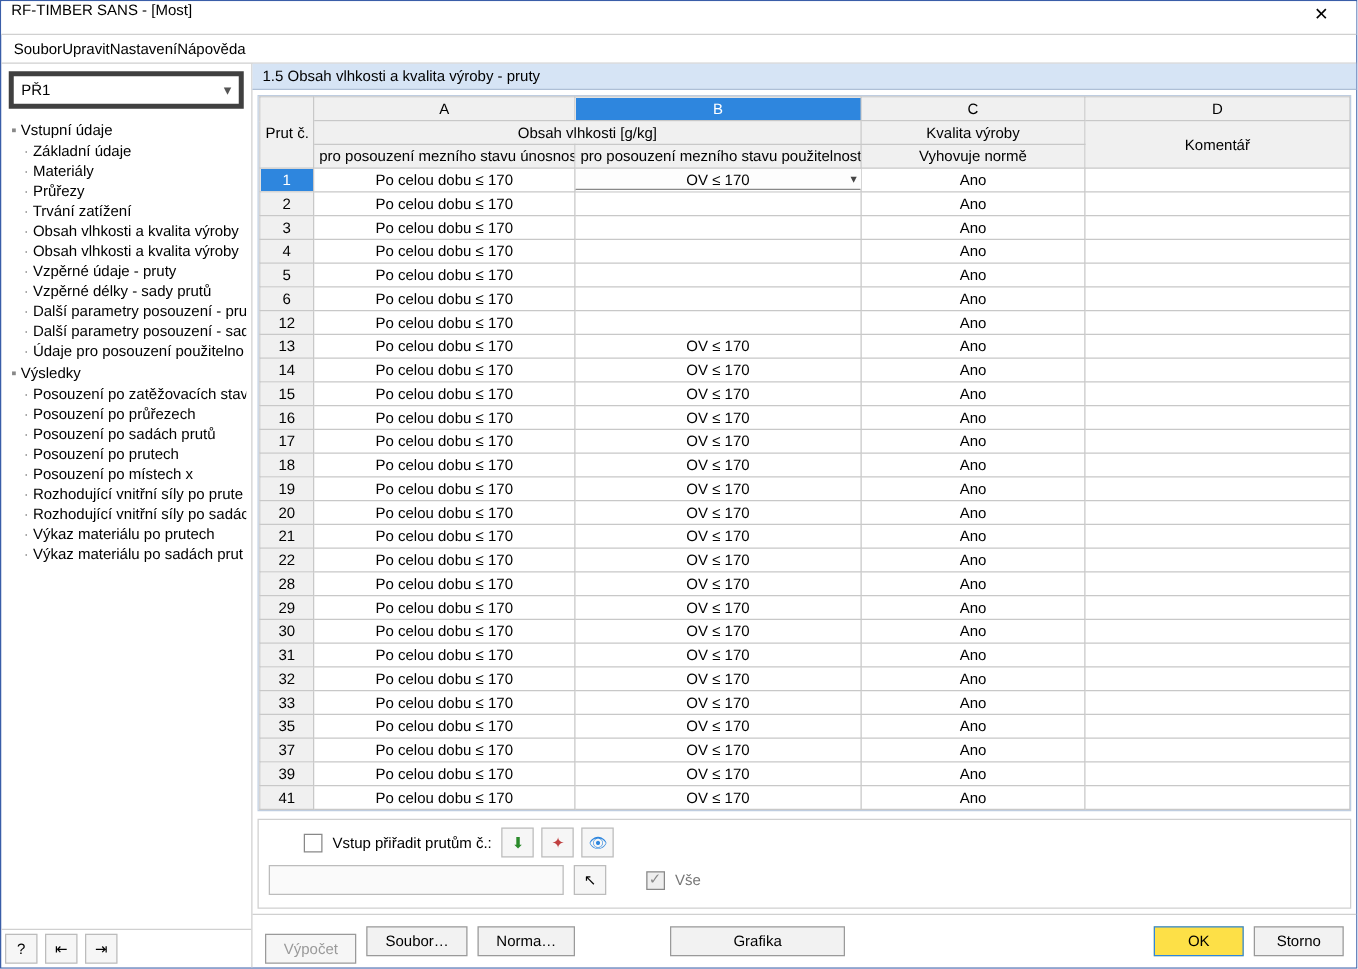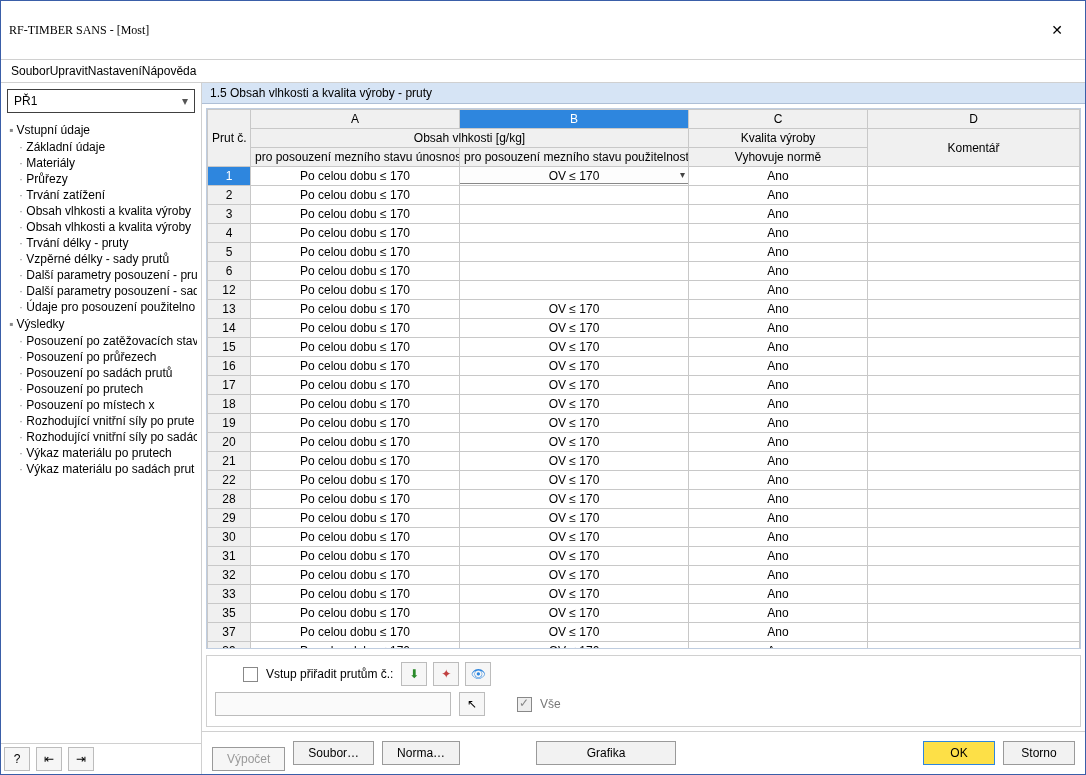--- a/index.html
+++ b/index.html
@@ -1,23 +1,23 @@
 <!DOCTYPE html>
 <html><head>
 <meta charset="utf-8">
 <style>
 html, body { margin: 0; padding: 0; font-family: "Segoe UI", Tahoma, sans-serif; font-size: 12px; color: #000; background: #fff; }
 .window { width: 1086px; height: 775px; border: 1px solid #3a5ea8; box-sizing: border-box; display: flex; flex-direction: column; }
-.titlebar { height: 26px; background: #fff; display: flex; align-items: center; padding: 16px 8px; border-bottom: 1px solid #d0d0d0; font-family: Liberation Serif, serif; }
+.titlebar { height: 26px; background: #fff; display: flex; padding: 0 8px; border-bottom: 1px solid #d0d0d0; }
 .titlebar .title { flex: 1; font-size: 12px; }
 .titlebar .close { width: 40px; height: 20px; display:flex; align-items:center; justify-content:center; font-size:14px; }
 .menubar { height: 22px; display: flex; align-items: center; padding: 0 10px; border-bottom: 1px solid #d0d0d0; }
 .body { flex: 1; display: flex; min-height: 0; }
 .left { width: 200px; display: flex; flex-direction: column; border-right: 1px solid #d0d0d0; }
-.combo { margin: 6px; height: 22px; border: 1px solid #404040; display: flex; align-items: center; padding: 0 6px; position: relative; background:#fff;}
+.combo { margin: 6px; height: 22px; border: 4px solid #404040; display: flex; align-items: center; padding: 0 6px; position: relative; background:#fff;}
 .combo::after { content:"▾"; position:absolute; right:6px; color:#555; }
 .tree { flex:1; overflow:auto; padding: 2px 4px 6px 4px; }
 .tree .grp { font-weight:400; padding: 2px 0 2px 4px; }
 .tree .grp::before{content:"▪ "; color:#888;}
 .tree .item { padding: 1px 0 1px 14px; white-space: nowrap; overflow: hidden; text-overflow: clip; cursor:pointer;}
 .tree .item::before{content:"· "; color:#888;}
 .left-icons{ height:30px; border-top:1px solid #d0d0d0; display:flex; align-items:center;}
 .right { flex:1; display:flex; flex-direction: column; min-width:0;}
 .panel-title { background:#d6e4f5; height:20px; display:flex; align-items:center; padding:0 8px; border-bottom:1px solid #aebfd6; font-weight:400;}
 .grid-wrap{ flex:1; overflow:auto; border:1px solid #bfcde0; margin:4px;}
@@ -71,21 +71,21 @@
       </div>
       <div class="tree">
         <div class="grp">Vstupní údaje</div>
         <div id="nav-input-items">
             <div class="item">Základní údaje</div>
             <div class="item">Materiály</div>
             <div class="item">Průřezy</div>
             <div class="item">Trvání zatížení</div>
             <div class="item">Obsah vlhkosti a kvalita výroby</div>
             <div class="item">Obsah vlhkosti a kvalita výroby</div>
-            <div class="item">Trvání délky - pruty</div>
+            <div class="item">Vzpěrné údaje - pruty</div>
             <div class="item">Vzpěrné délky - sady prutů</div>
             <div class="item">Další parametry posouzení - pru</div>
             <div class="item">Další parametry posouzení - sad</div>
             <div class="item">Údaje pro posouzení použitelno</div>
           </div>
         <div class="grp">Výsledky</div>
         <div id="nav-result-items">
             <div class="item">Posouzení po zatěžovacích stav</div>
             <div class="item">Posouzení po průřezech</div>
             <div class="item">Posouzení po sadách prutů</div>

